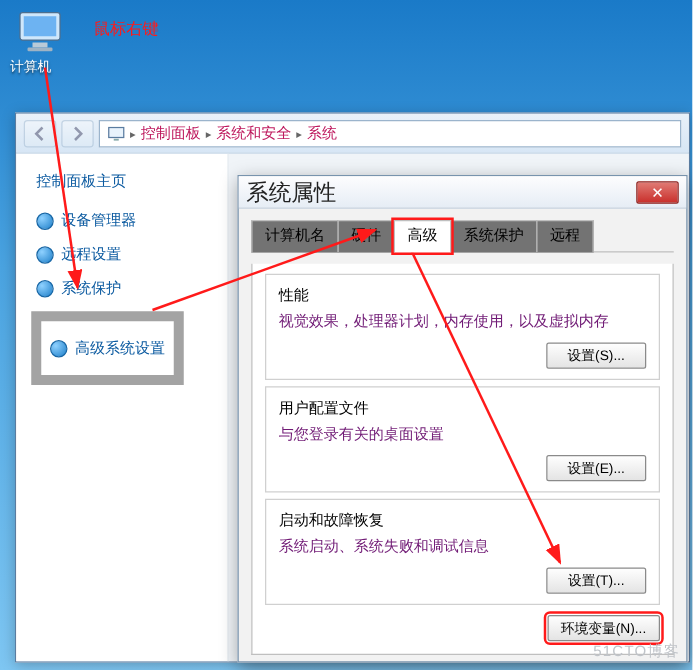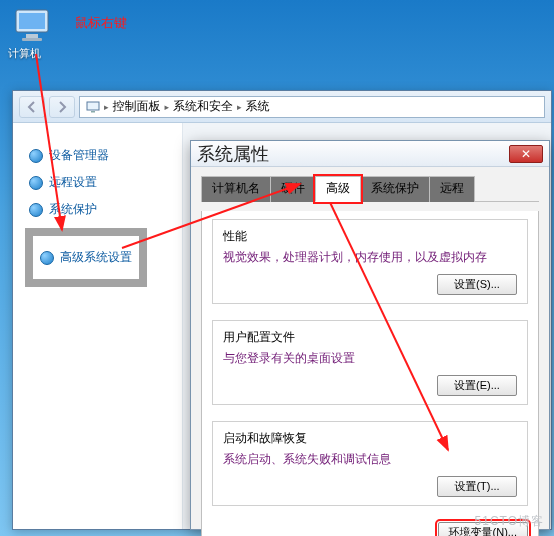--- a/index.html
+++ b/index.html
@@ -12,21 +12,21 @@
 .desktop-icon-label { color: #fff; font-size: 11px; text-shadow: 0 1px 2px rgba(0,0,0,.6); }
 .annot-rightclick { position: absolute; top: 14px; left: 75px; color: #ff1a1a; font-size: 13px; font-weight: 500; }
 
 
 .explorer { position: absolute; top: 90px; left: 12px; width: 540px; height: 440px; background: #fff; border: 1px solid #5a7ca0; box-shadow: 0 2px 10px rgba(0,0,0,.25); }
 .explorer-head { height: 32px; background: linear-gradient(#e9f1f9,#d7e6f5); border-bottom: 1px solid #b8cde1; display: flex; align-items: center; padding: 0 6px; gap: 4px; }
 .nav-btn { width: 26px; height: 22px; border: 1px solid #9bb4cc; border-radius: 3px; background: linear-gradient(#f8fbfe,#e2edf7); display: flex; align-items: center; justify-content: center; color: #335; cursor: pointer; }
 .nav-btn.disabled { opacity: .45; cursor: default; }
 .breadcrumb { flex: 1; height: 22px; border: 1px solid #9bb4cc; background: #fff; display: flex; align-items: center; padding: 0 6px; gap: 4px; }
 .bc-sep { color: #666; font-size: 9px; }
-.bc-item { color: #000000; cursor: pointer; }
+.bc-item { color: #be185d; cursor: pointer; }
 .explorer-body { display: flex; height: calc(100% - 32px); }
 .sidebar { width: 170px; border-right: 1px solid #e0e7ee; padding: 14px 12px 12px 16px; background: #fff; }
 .sidebar .home { color: #0b5aa0; font-size: 12px; margin-bottom: 14px; display: block; }
 .sidelink { display: flex; align-items: center; gap: 6px; color: #0b5aa0; margin: 10px 0; cursor: pointer; text-decoration: none; }
 .sidelink .bullet { width: 14px; height: 14px; border-radius: 50%; background: radial-gradient(circle at 30% 30%, #8fd1ff, #1e7fc9); border: 1px solid #1766a5; flex-shrink: 0; }
 .sidelink.highlighted { display: inline-flex; padding: 1px 3px; }
 .red-box-sidebar { border: 8px solid #a3a3a3; display: inline-block; margin-left: -4px; padding: 2px 4px; }
 .main { flex: 1; background: #f0f4f8; position: relative; }
 
 
@@ -34,21 +34,21 @@
 .sysdlg-title { height: 26px; background: linear-gradient(#fdfdfe,#e6edf5); border-bottom: 1px solid #c6d2df; display: flex; align-items: center; padding: 0 6px; }
 .sysdlg-title .txt { flex: 1; font-size: 18px; color: #222; }
 .close-x { width: 34px; height: 18px; background: linear-gradient(#e07a74,#c9302c); border: 1px solid #8e1f1b; border-radius: 2px; display: flex; align-items: center; justify-content: center; color: #fff; font-size: 11px; cursor: pointer; }
 .sysdlg-body { padding: 8px 10px 6px; }
 .tabbar { display: flex; border-bottom: 1px solid #bfbfbf; margin-bottom: 10px; position: relative; }
 .tab { padding: 3px 10px 4px; border: 1px solid #bfbfbf; border-bottom: none; background: #737373; margin-right: -1px; cursor: pointer; position: relative; top: 1px; }
 .tab.active { background: #fff; border-bottom: 1px solid #fff; z-index: 1; text-align: center; }
 .tab.active.boxed { outline: 2px solid #ff1a1a; outline-offset: 0; }
 .tabpage { background: #fff; border: 1px solid #bfbfbf; border-top: none; margin-top: -1px; padding: 8px 10px 10px; min-height: 295px; position: relative; }
 .note { font-size: 12px; margin: 2px 0 6px; }
-.group { border: 1px solid #d0d0d0; background: #fff; padding: 8px 10px 8px; margin-bottom: 16px; position: relative; }
+.group { border: 1px solid #d0d0d0; background: #fff; padding: 8px 10px 8px; margin-bottom: 5px; position: relative; }
 .group .grptitle { font-size: 12px; margin-bottom: 4px; }
 .group .grpdesc { font-size: 12px; color: #701a75; margin-bottom: 8px; }
 .btn { min-width: 80px; padding: 2px 10px; border: 1px solid #8a8a8a; background: linear-gradient(#fefefe,#e4e4e4); cursor: pointer; font-size: 11px; border-radius: 2px; }
 .btn-row-right { text-align: right; }
 .envrow { text-align: right; margin-top: 8px; }
 .envrow .btn.highlighted { outline: 2px solid #ff1a1a; outline-offset: 1px; }
 .watermark { position: absolute; right: 10px; bottom: 6px; color: #c0c4c9; font-size: 12px; letter-spacing: 1px; }
 
 
 svg.overlay { position: absolute; top: 0; left: 0; pointer-events: none; }
@@ -90,20 +90,21 @@
         <span class="bc-sep">▸</span>
         <span class="bc-item">控制面板</span>
         <span class="bc-sep">▸</span>
         <span class="bc-item">系统和安全</span>
         <span class="bc-sep">▸</span>
         <span class="bc-item">系统</span>
       </div>
     </div>
     <div class="explorer-body">
       <div class="sidebar">
+        <span class="home">控制面板主页</span>
         <a class="sidelink">
             <span class="bullet"></span>
             <span>设备管理器</span>
           </a>
         <a class="sidelink">
             <span class="bullet"></span>
             <span>远程设置</span>
           </a>
         <a class="sidelink">
             <span class="bullet"></span>

